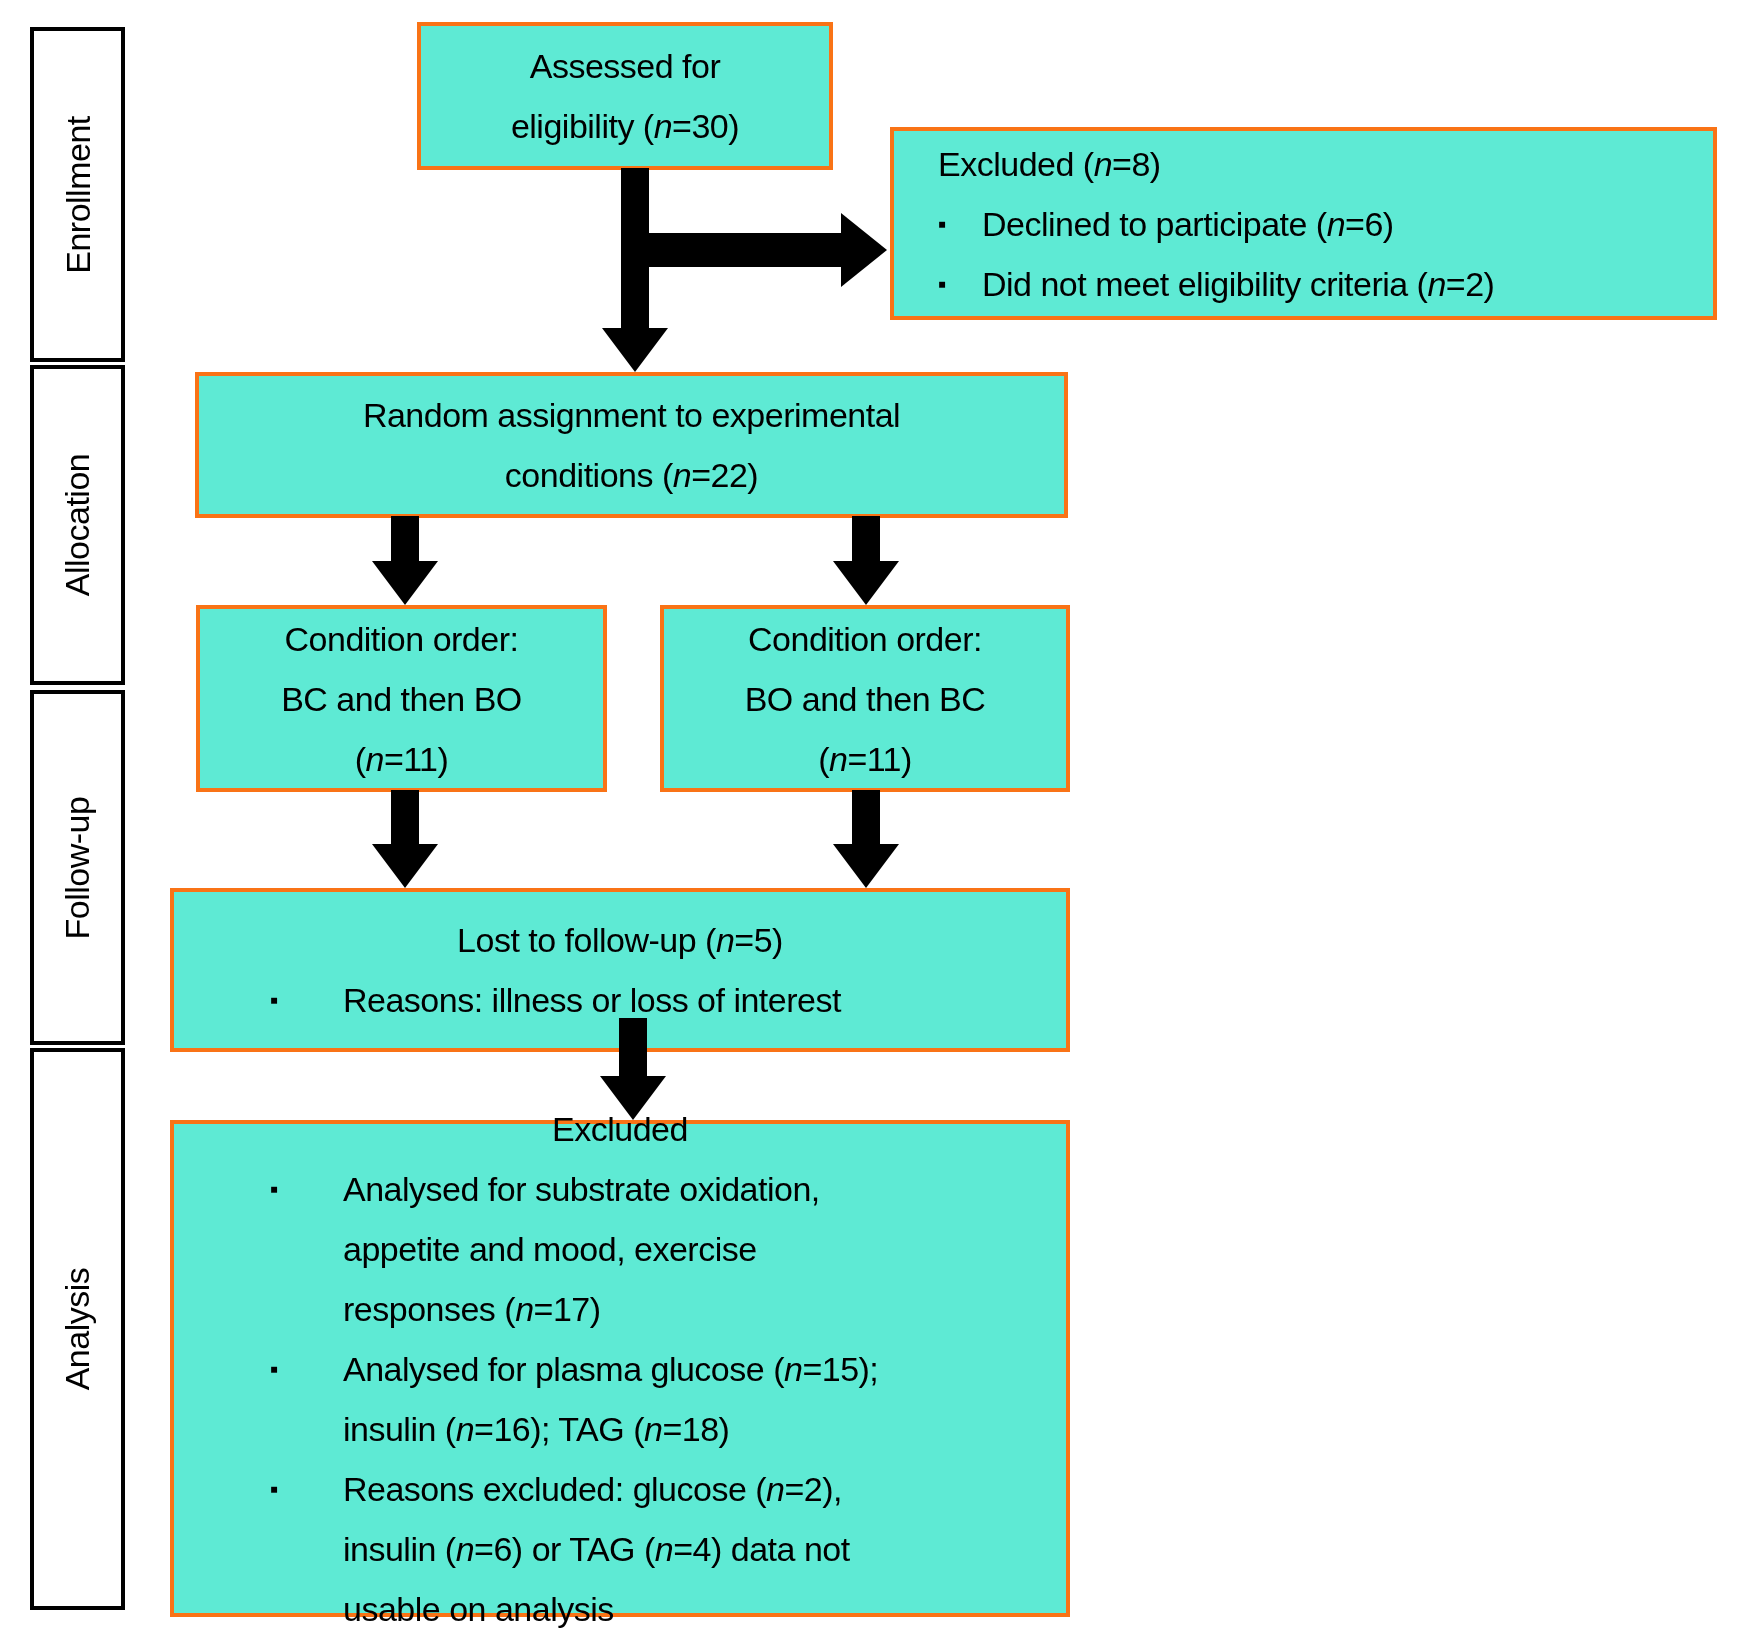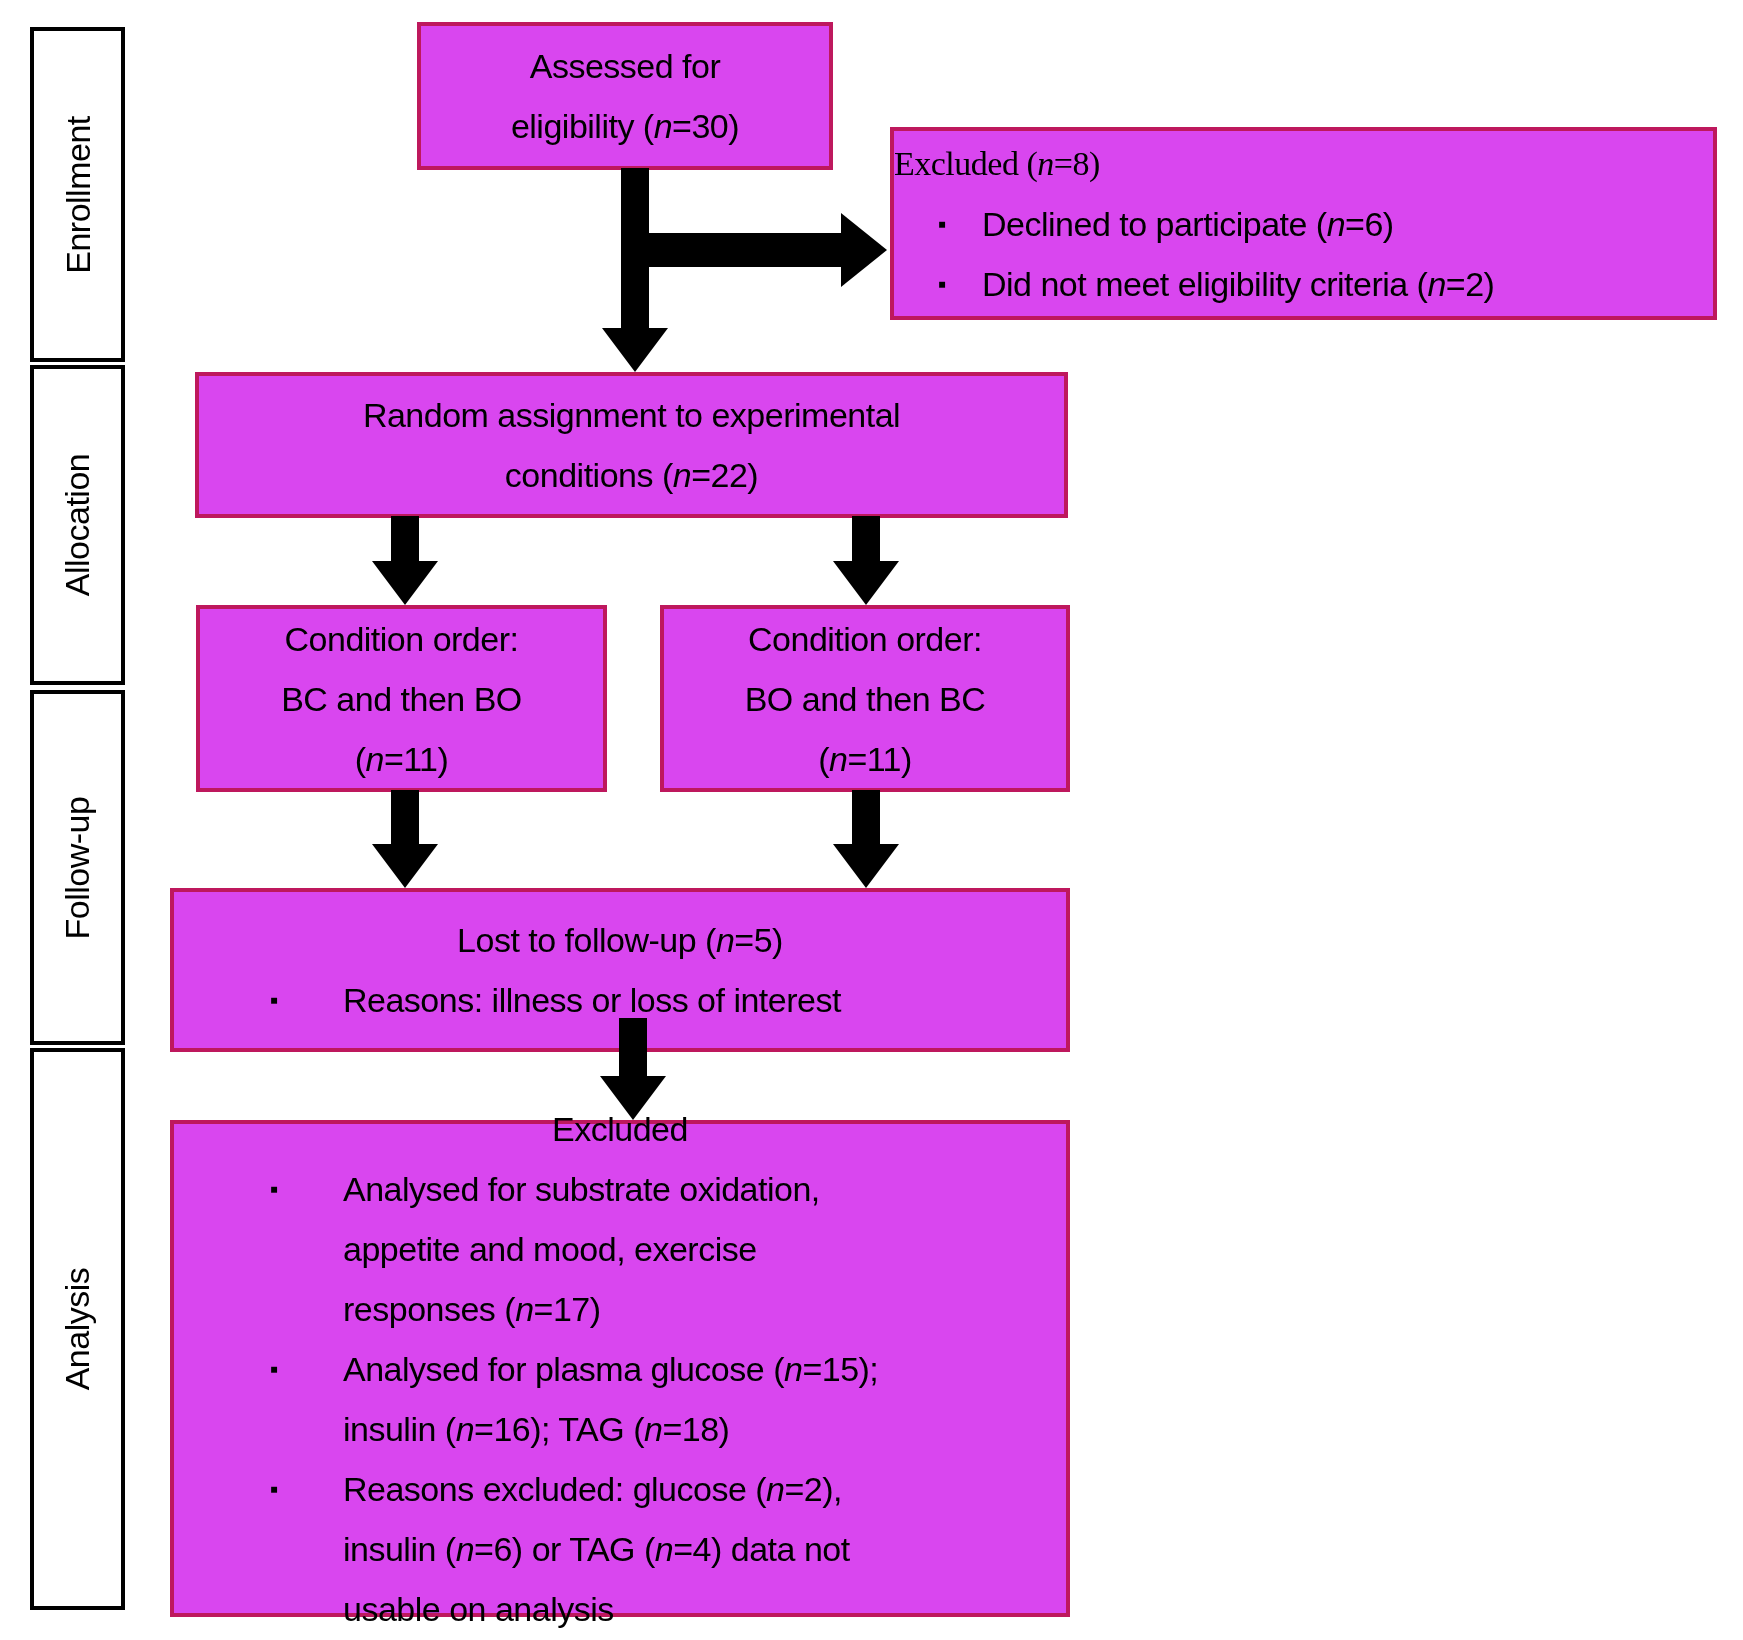--- a/index.html
+++ b/index.html
@@ -2,35 +2,35 @@
 <html><head>
 <meta charset="utf-8">
 <style>
   html,body{margin:0;padding:0;background:#ffffff;}
   .canvas{
     position:relative;width:1743px;height:1640px;background:#ffffff;
     font-family:"Liberation Sans","DejaVu Sans",sans-serif;
     color:#000000;font-size:34px;line-height:60px;letter-spacing:-0.5px;
   }
   .box{
-    position:absolute;border:4px solid #be185d;background:#d946ef;
+    position:absolute;border:4px solid #f97316;background:#5eead4;
     box-sizing:border-box;
   }
   .flex-center{display:flex;flex-direction:column;justify-content:center;}
   .txt-center{text-align:center;}
   .stage{
     position:absolute;left:30px;width:95px;border:4px solid #000000;
     background:#ffffff;box-sizing:border-box;
     display:flex;align-items:center;justify-content:center;
   }
   .stage-label{transform:rotate(-90deg);white-space:nowrap;}
   .line{white-space:nowrap;}
   .bullet-row{display:flex;align-items:flex-start;}
   .bullet{font-size:24px;line-height:60px;text-align:left;box-sizing:border-box;flex-shrink:0;}
-  .bx-excluded .title{font-family:Liberation Serif, serif;}
+  .bx-excluded .title{padding-left:44px;}
   .bx-excluded .bullet{flex:0 0 88px;padding-left:44px;}
   .bx-list .bullet{flex:0 0 169px;padding-left:96px;}
   .bullet-text{flex:1;padding-right:24px;}
   .shaft{position:absolute;background:#000000;}
   .head-down{
     position:absolute;width:0;height:0;
     border-left:33px solid transparent;border-right:33px solid transparent;
     border-top:44px solid #000000;
   }
   .head-right{

